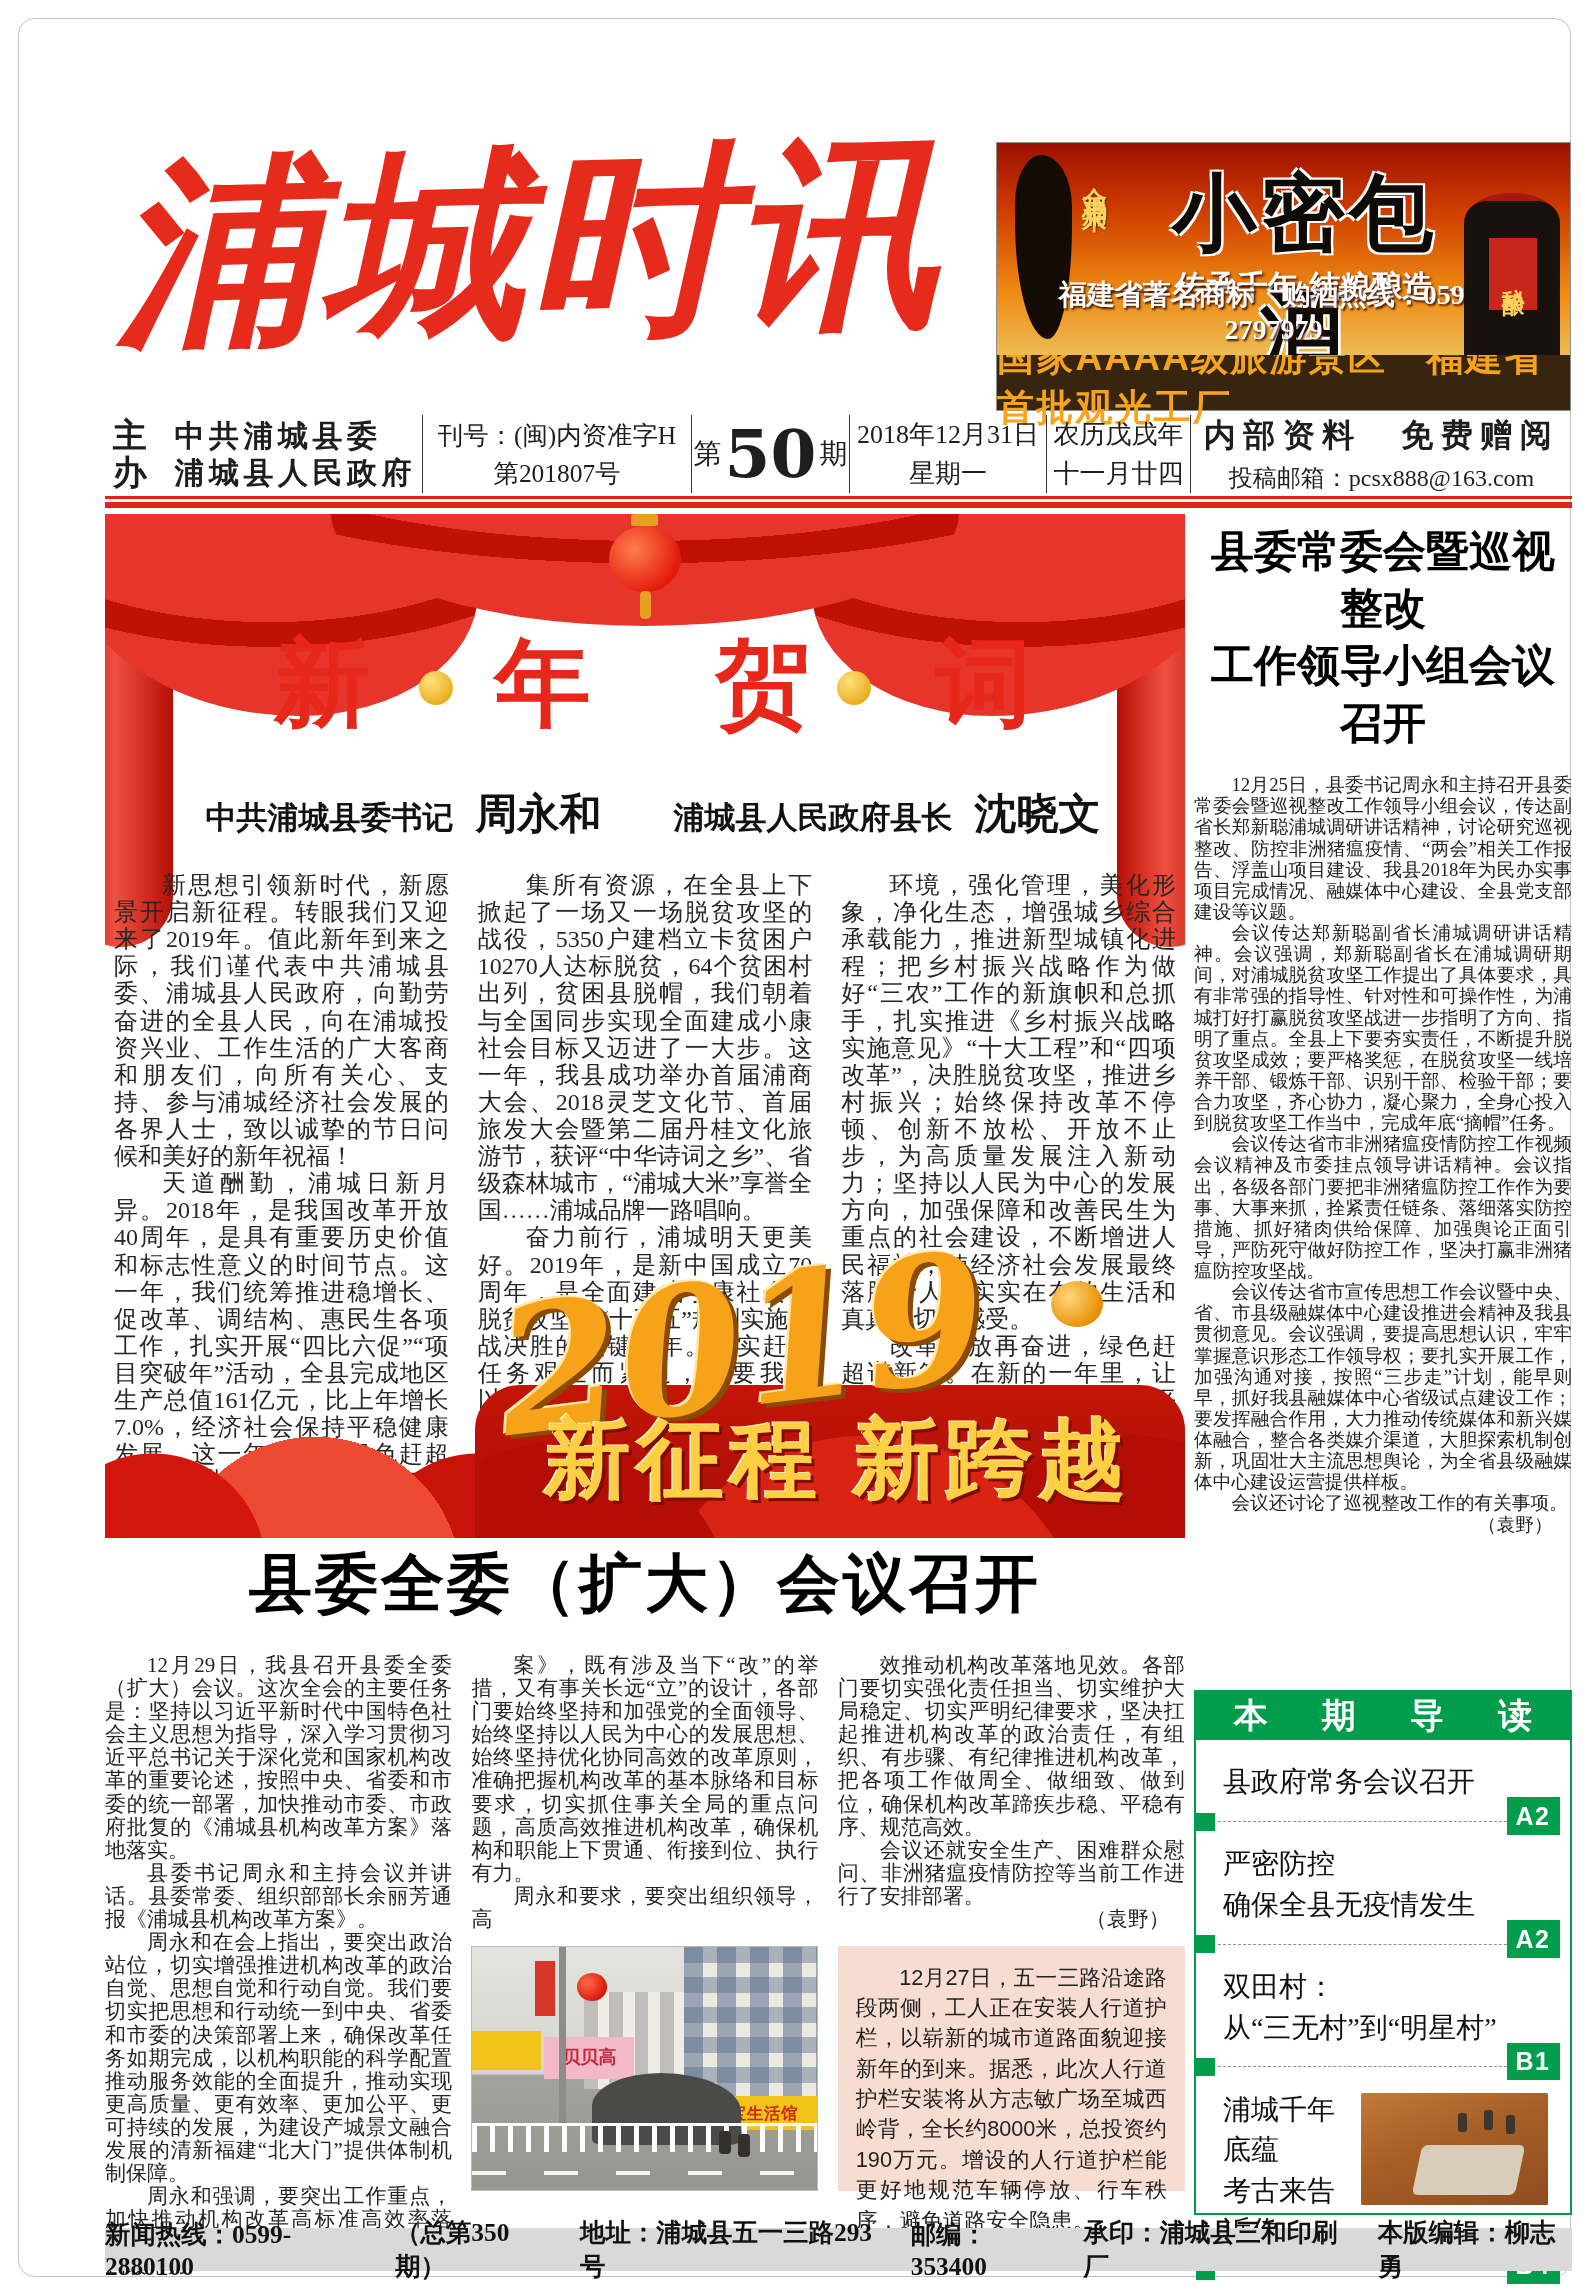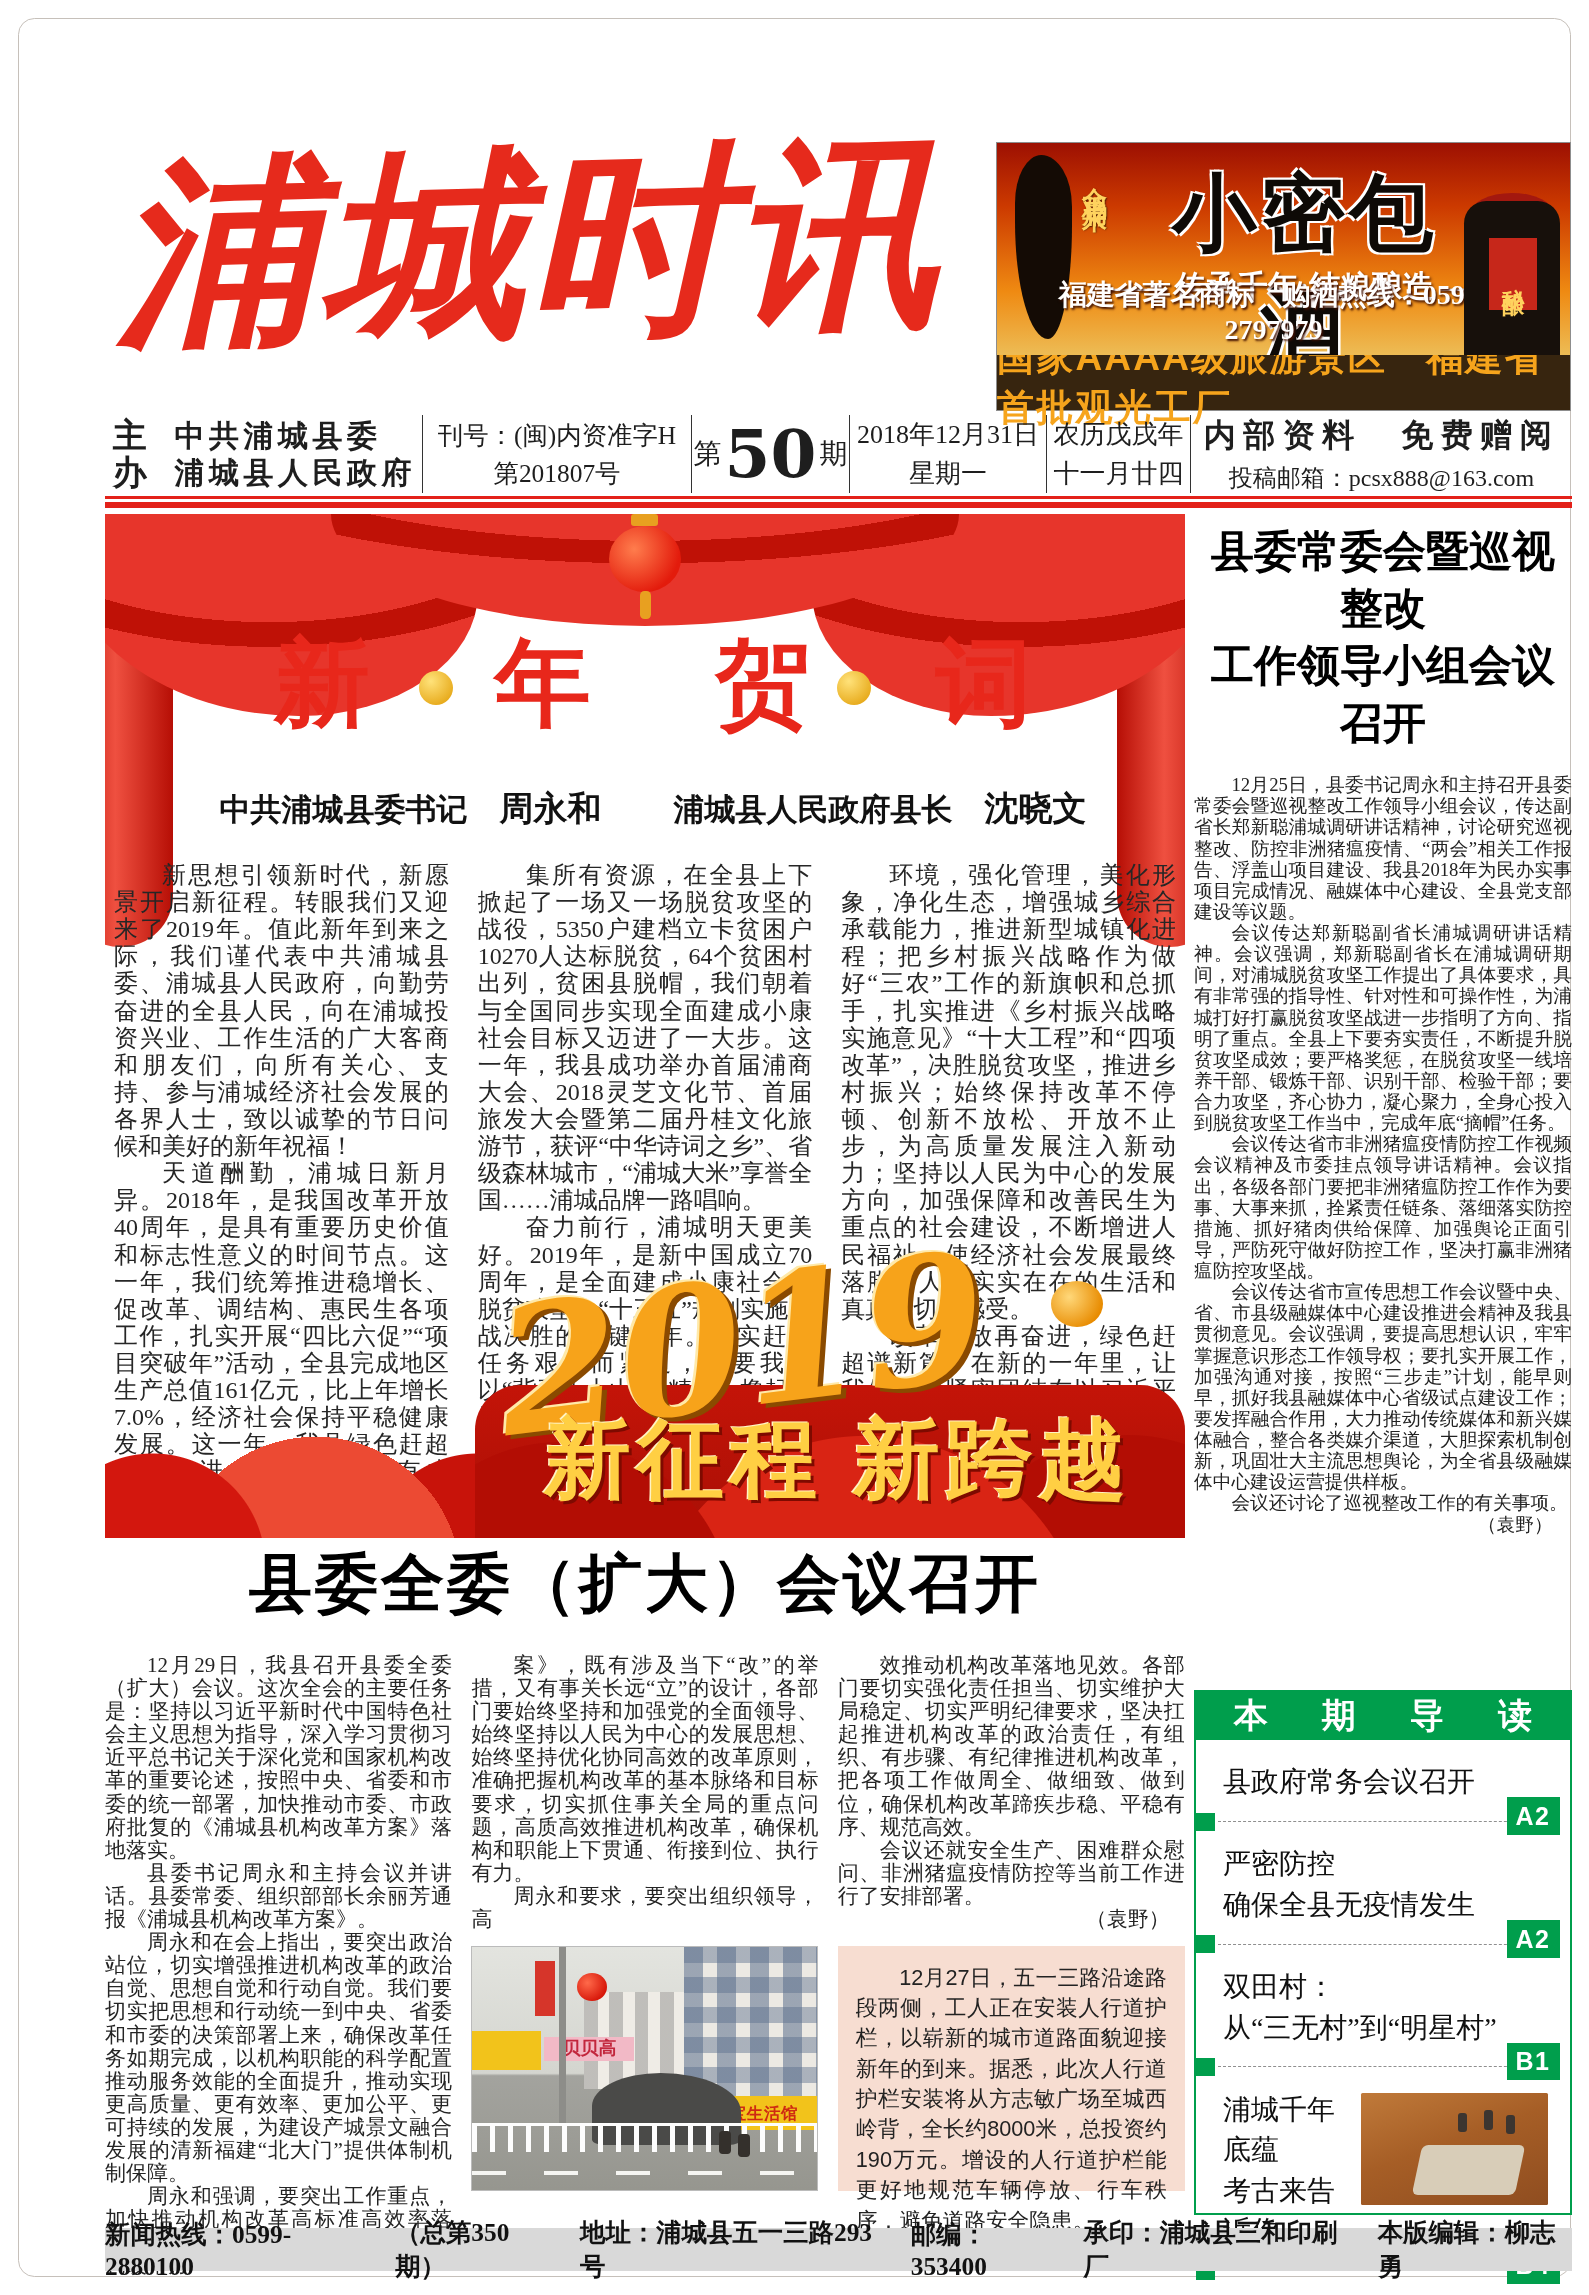--- a/index.html
+++ b/index.html
@@ -72,21 +72,21 @@
       background:radial-gradient(circle at 35% 30%,#ffe27a,#e09a00);}
   .gbL{left:314px;top:157px;} .gbR{right:314px;top:157px;}
   .lantern{position:absolute;top:12px;left:50%;transform:translateX(-50%);width:72px;height:66px;border-radius:50%;
       background:radial-gradient(circle at 35% 35%,#ff7d4d,#e31b0c 72%);}
   .lantern:before{content:"";position:absolute;top:-12px;left:22.4px;width:27px;height:12px;background:#e8a020;border-radius:3px;}
   .lantern:after{content:"";position:absolute;bottom:-27px;left:31px;width:10.5px;height:28px;background:#e8a020;border-radius:4.5px;}
   .a1-head{position:relative;text-align:center;padding-top:106px;padding-left:16px;}
   .a1-title{font-size:96px;font-weight:900;color:#e8271b;font-family:"Liberation Sans",sans-serif;
       letter-spacing:49px;text-indent:49px;}
   .a1-byline{margin-top:36px;display:flex;justify-content:center;gap:72px;font-size:31px;font-weight:bold;color:#111;}
-  .a1-byline .name{margin-left:32px;font-size:34px;}
+  .a1-byline .name{margin-left:22px;font-size:42px;}
   .a1-cols{position:relative;display:flex;gap:29px;padding:30px 9px 0 9px;}
   .a1col{width:347px;font-size:24px;line-height:1.13;text-align:justify;color:#262626;}
   .a1col p,.a2col p,.ra-body p{margin:0;text-indent:2em;}
   .fansL{position:absolute;bottom:0;left:0;width:478px;height:112px;pointer-events:none;background:
       radial-gradient(circle at 10% 125%,#d3170e 0 112px,rgba(0,0,0,0) 113px),
       radial-gradient(circle at 44% 140%,#ec4a33 0 146px,rgba(0,0,0,0) 146px),
       radial-gradient(circle at 78% 125%,#c8130a 0 112px,rgba(0,0,0,0) 113px);}
   .g2019{position:absolute;right:0;bottom:0;width:710px;height:250px;pointer-events:none;}
   .g2019-red{position:absolute;left:0;right:0;bottom:0;height:153px;border-radius:45px 45px 0 0;background:
       radial-gradient(circle at 12% 150%,#b30d04 0 172px,rgba(0,0,0,0) 173px),
@@ -138,21 +138,21 @@
   .photo{position:relative;width:347px;height:245px;margin-top:15px;overflow:hidden;border:0.7px solid #bbb;box-sizing:border-box;
       background:linear-gradient(180deg,#e3e4df 0%,#d4d5cf 52%,#a3a39e 53%,#96968f 100%);}
   .ph-bld-right{position:absolute;right:-9px;top:0;width:142px;height:149px;background:#ece9e3;
       background-image:repeating-linear-gradient(90deg,rgba(90,110,140,.55) 0 19.4px,rgba(0,0,0,0) 19.4px 33px),
                        repeating-linear-gradient(180deg,rgba(90,110,140,.45) 0 16.4px,rgba(0,0,0,0) 16.4px 30px);}
   .ph-sign-yellow{position:absolute;right:-9px;top:149px;width:142px;height:34px;background:#f2c31b;
       color:#cf2a12;font-family:"Liberation Sans",sans-serif;font-size:16.4px;font-weight:bold;
       display:flex;align-items:center;justify-content:center;letter-spacing:0.7px;}
   .ph-bld-mid{position:absolute;left:112px;top:45px;width:135px;height:97px;background:#efece6;
       background-image:repeating-linear-gradient(90deg,rgba(120,120,120,.4) 0 13.5px,rgba(0,0,0,0) 13.5px 25.4px);}
-  .ph-sign-pink{position:absolute;left:72px;top:90px;width:90px;height:24px;background:#f2b9c6;
+  .ph-sign-pink{position:absolute;left:72px;top:90px;width:90px;height:42px;background:#f2b9c6;
       color:#c2273d;font-family:"Liberation Sans",sans-serif;font-size:18px;font-weight:bold;
       display:flex;align-items:center;justify-content:center;}
   .ph-sign-yellow2{position:absolute;left:0;top:84px;width:69px;height:39px;background:#f2c31b;}
   .ph-pole{position:absolute;left:87px;top:0;width:6.7px;height:179px;background:#8d8d89;}
   .ph-lantern{position:absolute;left:105px;top:25.4px;width:30px;height:28px;border-radius:50%;
       background:radial-gradient(circle at 35% 35%,#ff6a4a,#d61508 75%);}
   .ph-banner{position:absolute;left:63px;top:13.5px;width:19.4px;height:55px;background:#d6352a;}
   .ph-tarp{position:absolute;left:120px;top:126px;width:149px;height:72px;background:#4a4a48;border-radius:46% 54% 8% 8%;}
   .ph-fence{position:absolute;left:0;top:176px;width:347px;height:25.4px;border-top:3.7px solid #fdfdfd;
       background:repeating-linear-gradient(90deg,#fdfdfd 0 5.2px,rgba(0,0,0,0) 5.2px 18px);}

